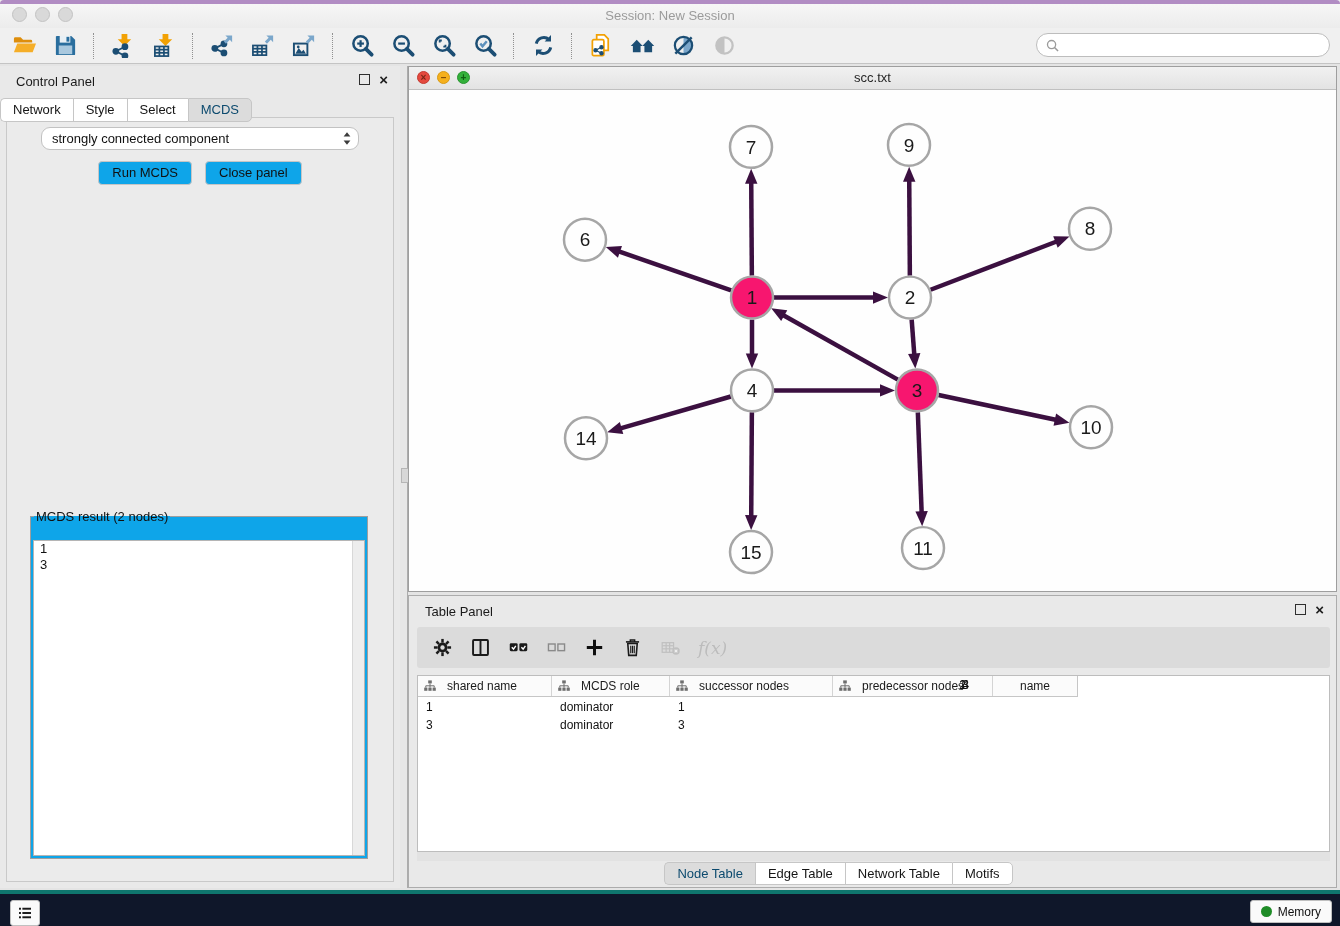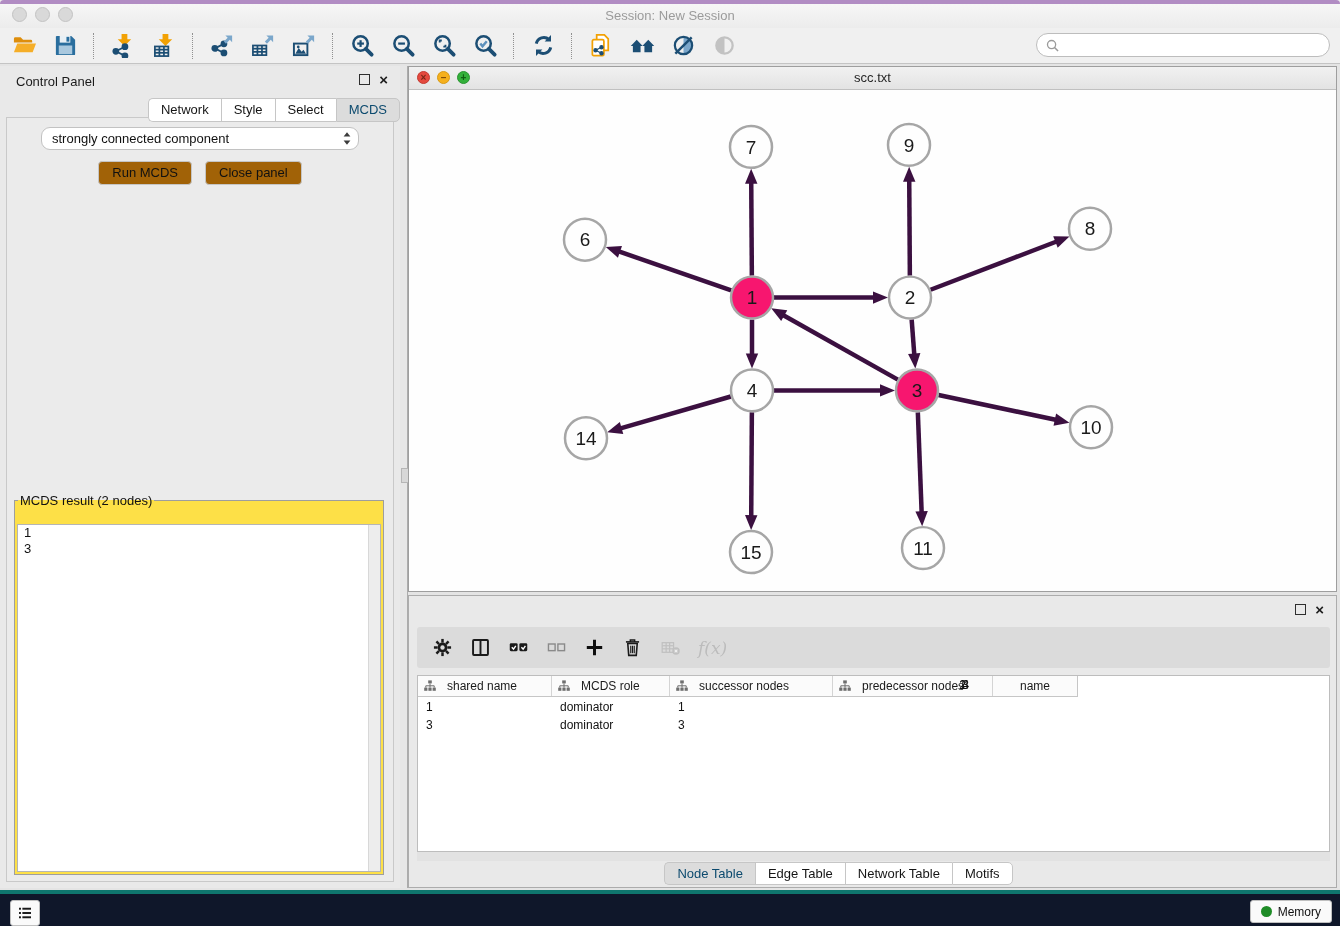--- a/index.html
+++ b/index.html
@@ -22,33 +22,33 @@
   .search input{border:none;outline:none;flex:1;font-size:12px;background:transparent;font-family:"Liberation Sans",sans-serif}
   
   .main{position:absolute;top:64px;bottom:36px;left:0;right:0;background:#E4E4E4}
   
   .control-panel{position:absolute;left:0;top:2px;bottom:2px;width:400px;background:#E9E9E9}
   .cp-header{position:relative;height:28px}
   .panel-title{font-size:13px;color:#1A1A1A;padding:8px 0 0 16px}
   .panel-controls{position:absolute;right:12px;top:8px;display:flex;gap:9px;align-items:center}
   .float-icon{width:9px;height:9px;border:1.5px solid #2E2E2E;background:transparent}
   .close-x{font-size:15px;font-weight:bold;color:#1E1E1E;line-height:11px}
-  .cp-tabs{position:absolute;top:32px;left:0;right:0;display:flex;justify-content:flex-end;z-index:2}
+  .cp-tabs{position:absolute;top:32px;left:0;right:18px;display:flex;justify-content:flex-start;z-index:2}
   .tab{font-size:13px;padding:3px 12px 4px;background:#FFF;border:1px solid #C6C6C6;border-right:none;color:#151515;cursor:default}
   .tab:first-child{border-radius:5px 0 0 5px}
   .tab:last-child{border-radius:0 5px 5px 0;border-right:1px solid #C6C6C6}
   .tab.selected{background:#DCDCDC;color:#0c4a6e}
   .cp-body{position:absolute;top:51px;left:6px;right:6px;bottom:6px;background:#EBEBEB;border:1px solid #C9C9C9}
   .opt-label{margin-top:19px;text-align:center;font-size:13px;color:#111}
   .dropdown{margin:9px auto 0;width:300px;height:21px;background:#FFF;border:1px solid #C2C2C2;border-radius:9px;
             display:flex;align-items:center;font-size:13px;padding:0 6px 0 10px;color:#111}
   .dropdown .val{flex:1}
   .btn-row{display:flex;justify-content:center;gap:13px;margin-top:11px}
-  .btn{background:#a16207;border:1px solid #C5C5C5;border-radius:4px;font-size:13px;padding:3px 13px 4px;color:#111;cursor:default}
-  fieldset.result{position:absolute;left:7px;right:9px;top:375px;bottom:6px;border:1px solid #9E9E9E;margin:0;padding:1px;background:#fde047}
+  .btn{background:#0ea5e9;border:1px solid #C5C5C5;border-radius:4px;font-size:13px;padding:3px 13px 4px;color:#111;cursor:default}
+  fieldset.result{position:absolute;left:7px;right:9px;top:375px;bottom:6px;border:1px solid #9E9E9E;margin:16px;padding:1px;background:#0ea5e9}
   fieldset.result legend{font-size:13px;color:#111;padding:0 2px;margin-left:2px}
   .result-area{position:absolute;left:2px;right:2px;top:16px;bottom:2px;background:#FFF;border:1px solid #B5B5B5}
   .result-scroll{position:absolute;right:0;top:0;bottom:0;width:11px;background:#EDEDED;border-left:1px solid #D8D8D8}
   .result-line{font-size:13px;line-height:16px;padding-left:6px;color:#111}
   
   .v-splitter{position:absolute;left:400px;top:2px;bottom:2px;width:8px;background:#E6E6E6;border-right:1px solid #ABABAB;box-sizing:border-box}
   .grip{position:absolute;top:402px;left:1px;width:6px;height:13px;background:#D7D7D7;border:1px solid #B5B5B5}
   
   .right{position:absolute;left:408px;right:0;top:2px;bottom:2px}
   .network-window{position:absolute;left:0;top:0;right:3px;height:526px;background:#FEFEFE;border:1px solid #9E9E9E;box-sizing:border-box}
@@ -418,20 +418,21 @@
             <g>
               <circle cx="514" cy="460" r="21" fill="#FEFEFE" stroke="#A6A6A6" stroke-width="2.5"></circle>
               <text x="514" y="460" text-anchor="middle" dy="0.35em" font-size="19" font-family="&quot;Liberation Sans&quot;,sans-serif" fill="#1A1A1A">11</text>
             </g>
           </svg>
       </div>
     </div>
 
     <div class="table-panel">
       <div class="tp-header">
+        <div class="panel-title">Table Panel</div>
         <div class="panel-controls">
           <div class="float-icon"></div>
           <div class="close-x">×</div>
         </div>
       </div>
       <div class="tp-toolbar" id="tp-toolbar">
           <div class="tp-btn">
             <svg viewBox="0 0 24 24">
               <g fill="#1A1A1A">
                 <circle cx="12" cy="12" r="5.6"></circle>

